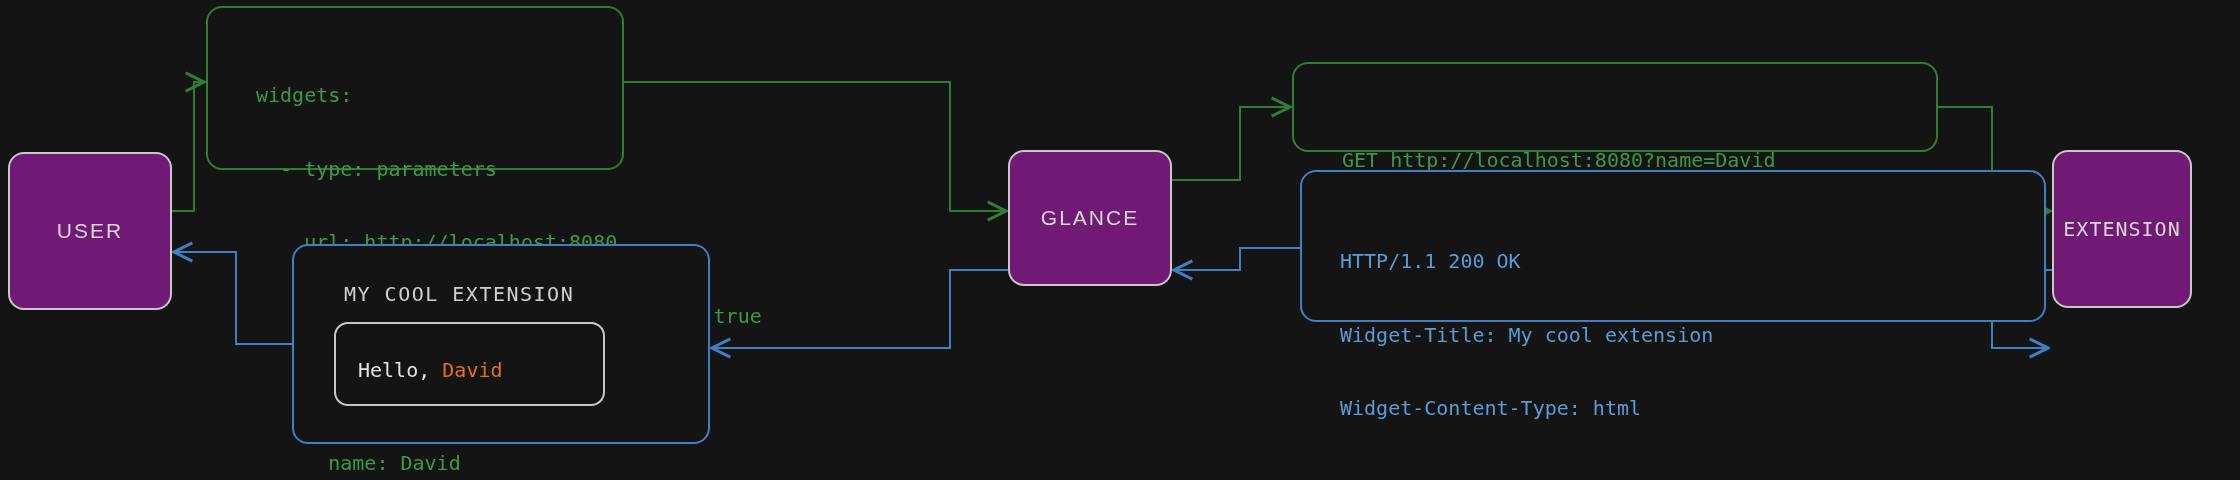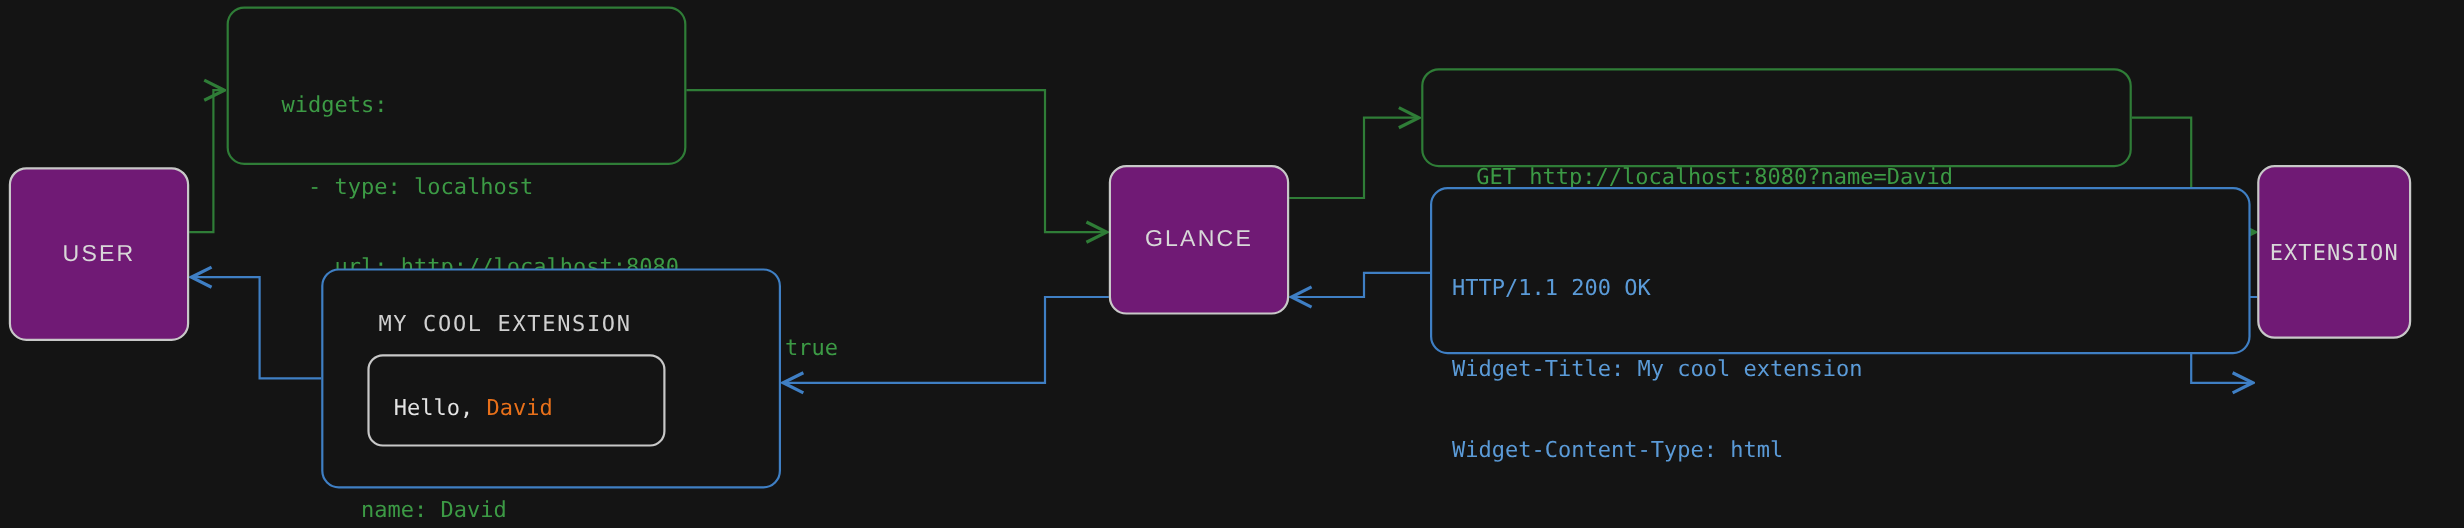--- a/index.html
+++ b/index.html
@@ -36,23 +36,23 @@
     border-radius:16px;
     background:#141414;
     z-index:3;
     white-space:pre;
     font-size:20px;
     line-height:24.5px;
   }
   .green-box{border-color:#2f7d37;color:#3c9a45;}
   .blue-box{border-color:#3f7fc4;color:#5b9bd8;}
 
-  #box-yaml{left:206px;top:6px;width:418px;height:144px;padding:26px 0 0 48px;}
+  #box-yaml{left:206px;top:6px;width:418px;height:164px;padding:26px 0 0 48px;}
   #box-get{left:1292px;top:62px;width:646px;height:90px;padding:35px 4px 0 48px;}
-  #box-http{left:1300px;top:170px;width:746px;height:152px;padding:28px 0 0 18px;}
+  #box-http{left:1300px;top:170px;width:746px;height:152px;padding:28px 0 0 38px;}
 
   #box-widget{left:292px;top:244px;width:418px;height:200px;
     border:2px solid #3f7fc4;border-radius:16px;background:#141414;
     position:absolute;box-sizing:border-box;z-index:3;}
   #widget-title{
     position:absolute;left:50px;top:36px;
     color:#d0d0d0;font-size:20px;letter-spacing:1.5px;white-space:pre;
   }
   #widget-inner{
     position:absolute;left:40px;top:76px;width:271px;height:84px;
@@ -105,21 +105,21 @@
 <div class="node" id="node-glance">
   <span>GLANCE</span>
 </div>
 
 <div class="node" id="node-extension">
   <span>EXTENSION</span>
 </div>
 
 <div class="msgbox green-box" id="box-yaml">
   <div class="codeline">widgets:</div>
-  <div class="codeline">  - type: localhost</div>
+  <div class="codeline">  - type: parameters</div>
   <div class="codeline">    url: http://localhost:8080</div>
   <div class="codeline">    allow-potentially-dangerous-html: true</div>
   <div class="codeline">    parameters:</div>
   <div class="codeline">      name: David</div>
 </div>
 
 <div class="msgbox green-box" id="box-get">
   <div class="codeline">GET http://localhost:8080?name=David</div>
 </div>
 

